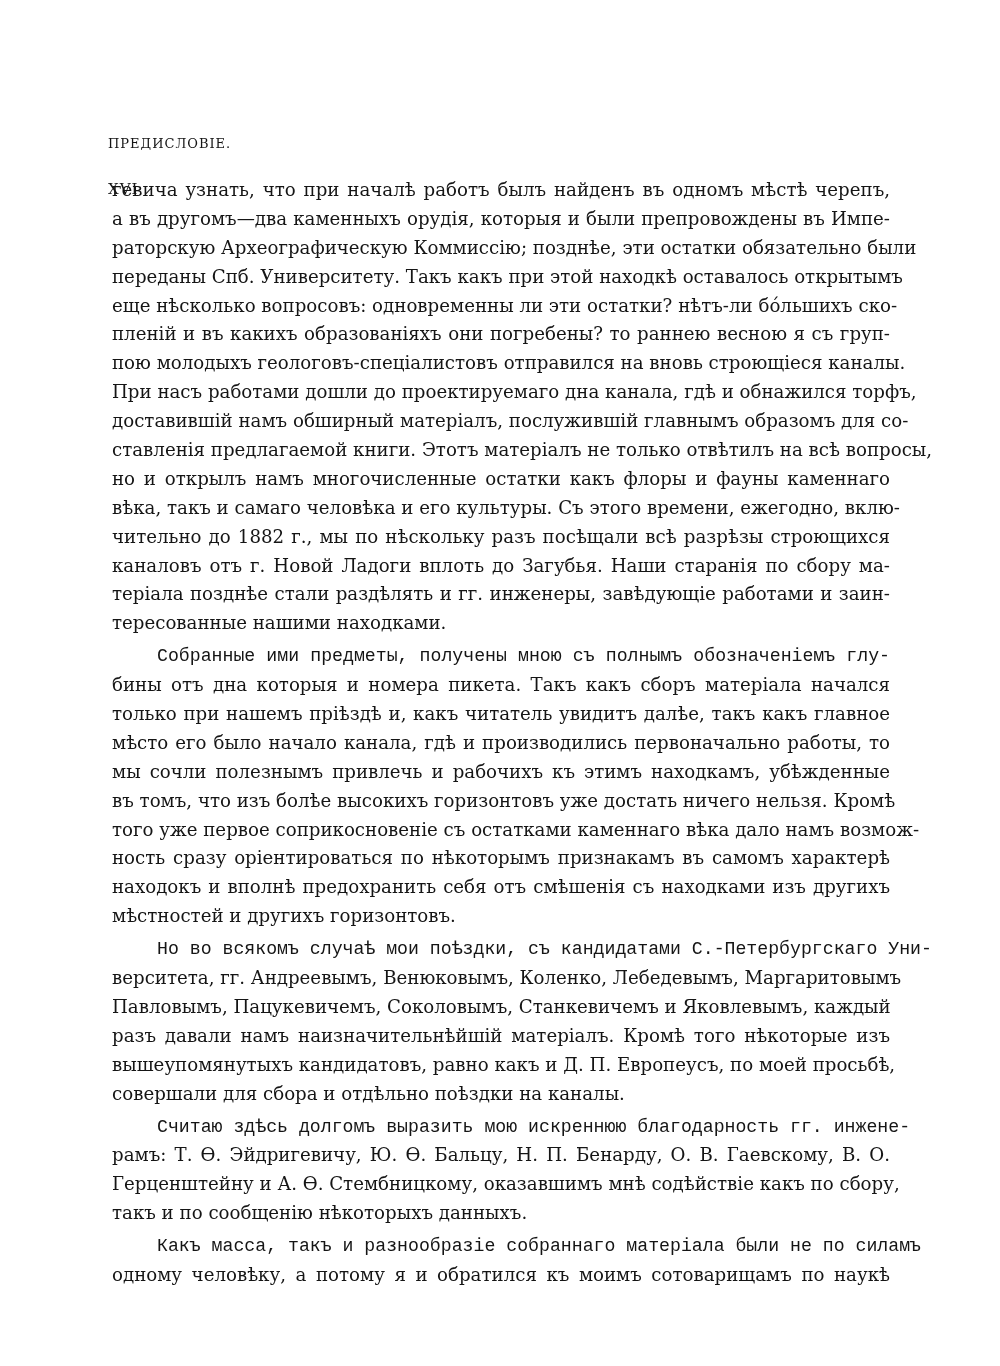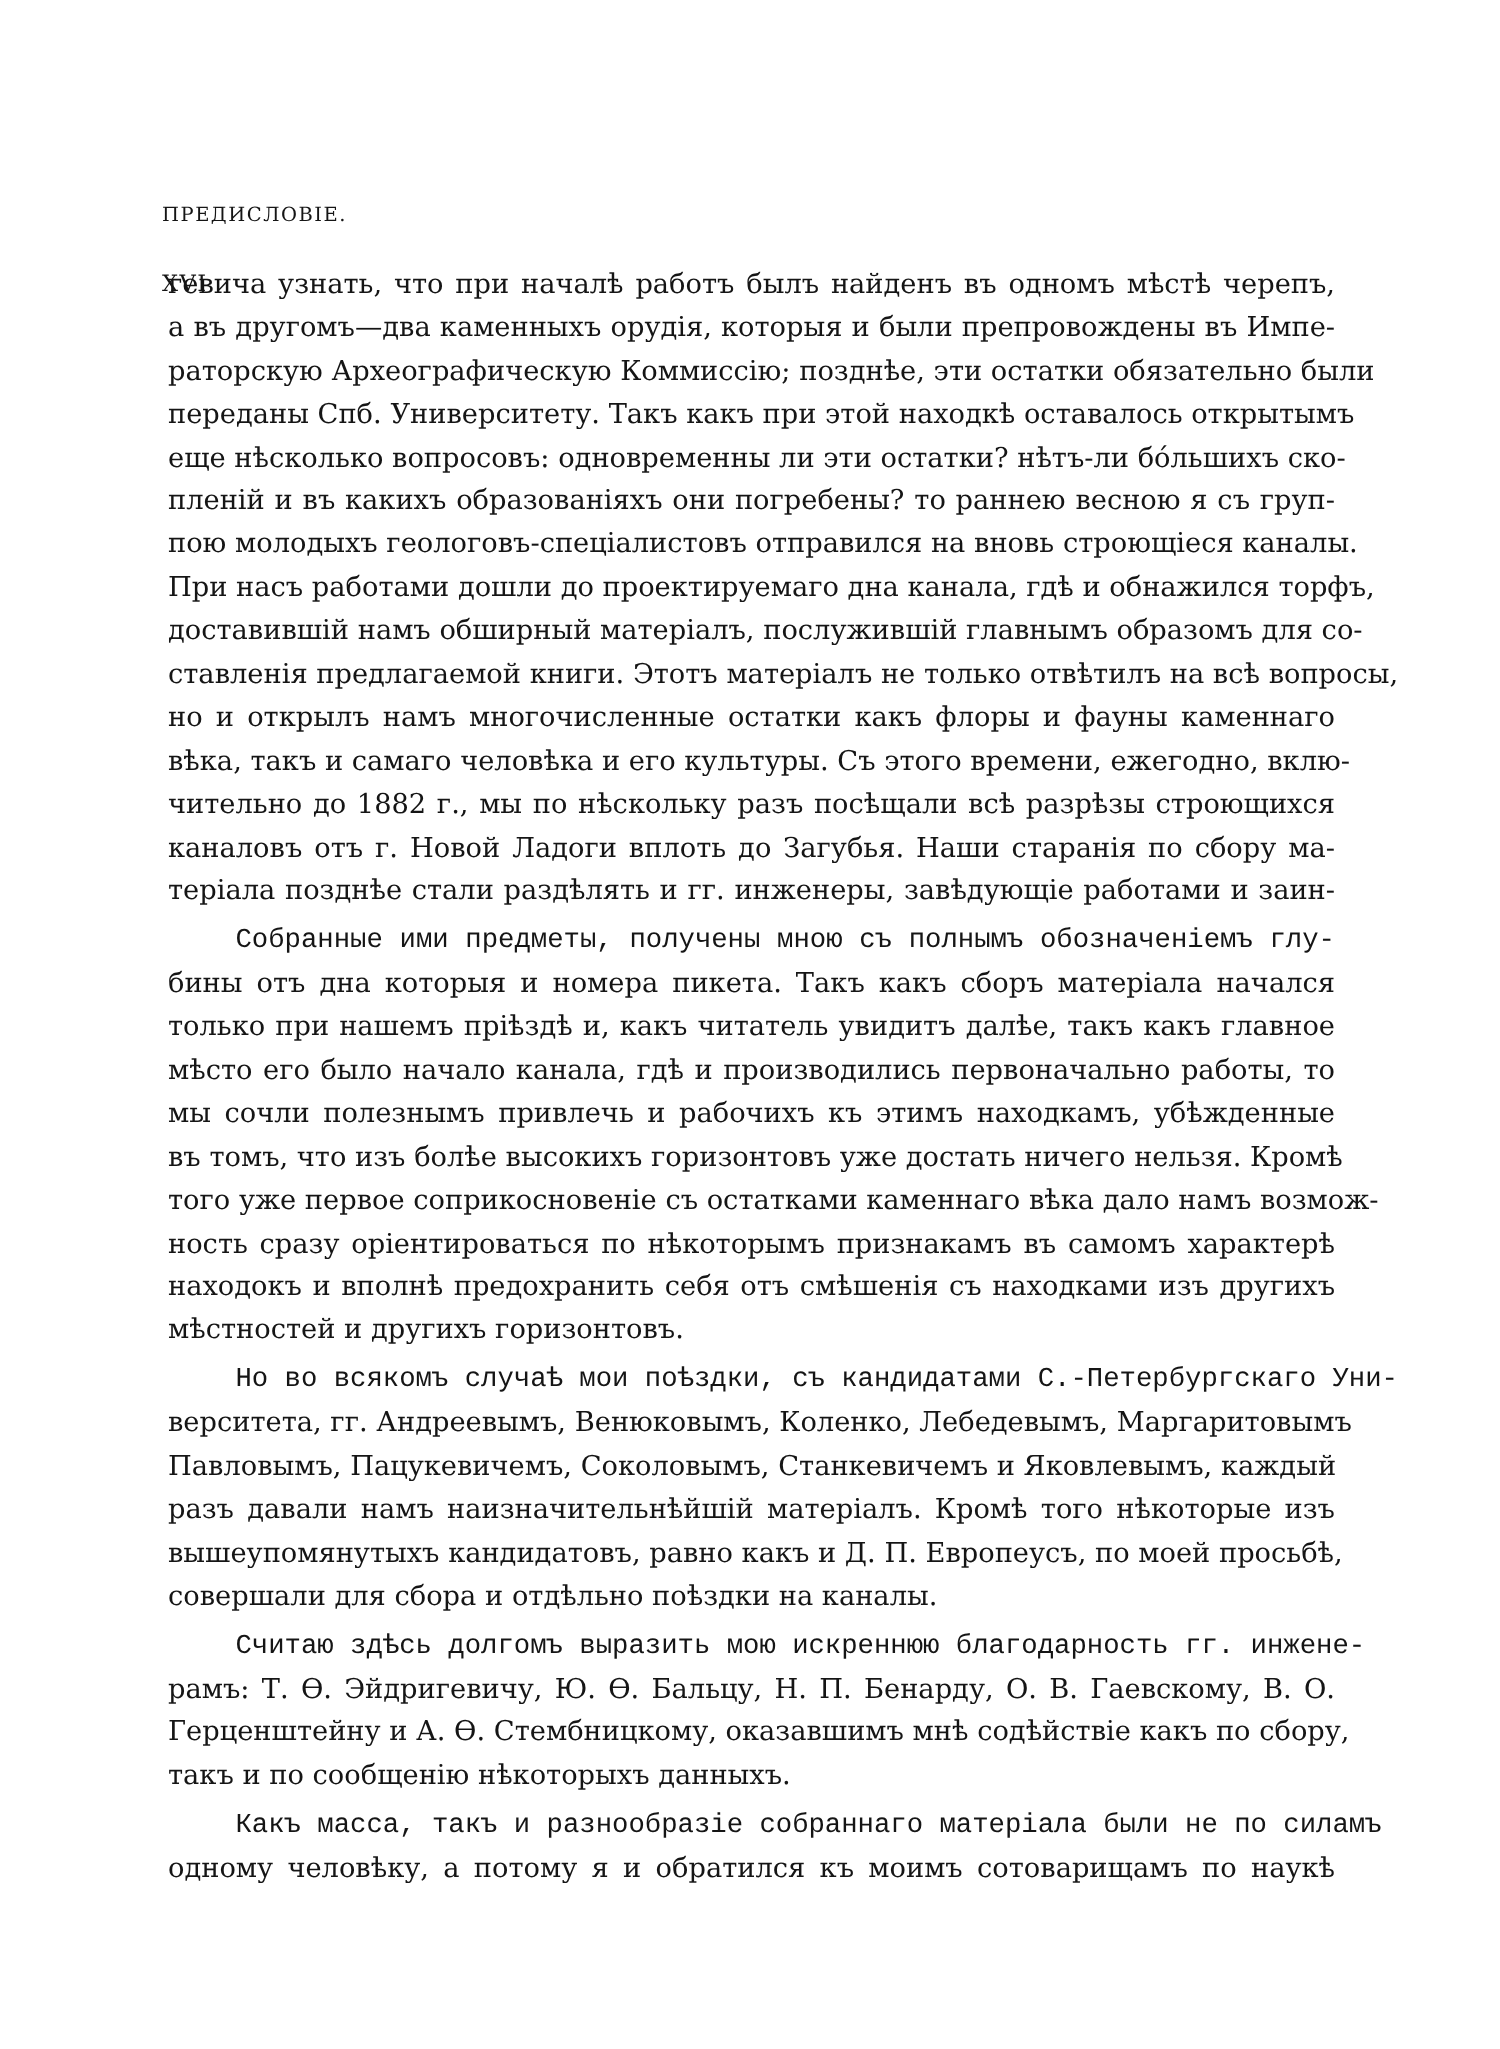--- a/index.html
+++ b/index.html
@@ -85,20 +85,21 @@
       <span class="line">пленій и въ какихъ образованіяхъ они погребены? то раннею весною я съ груп-</span>
       <span class="line">пою молодыхъ геологовъ-спеціалистовъ отправился на вновь строющіеся каналы.</span>
       <span class="line">При насъ работами дошли до проектируемаго дна канала, гдѣ и обнажился торфъ,</span>
       <span class="line">доставившій намъ обширный матеріалъ, послужившій главнымъ образомъ для со-</span>
       <span class="line">ставленія предлагаемой книги. Этотъ матеріалъ не только отвѣтилъ на всѣ вопросы,</span>
       <span class="line">но и открылъ намъ многочисленные остатки какъ флоры и фауны каменнаго</span>
       <span class="line">вѣка, такъ и самаго человѣка и его культуры. Съ этого времени, ежегодно, вклю-</span>
       <span class="line">чительно до 1882 г., мы по нѣскольку разъ посѣщали всѣ разрѣзы строющихся</span>
       <span class="line">каналовъ отъ г. Новой Ладоги вплоть до Загубья. Наши старанія по сбору ма-</span>
       <span class="line">теріала позднѣе стали раздѣлять и гг. инженеры, завѣдующіе работами и заин-</span>
+      <span class="line last">тересованные нашими находками.</span>
     </p>
 
     <p class="para">
       <span class="line indent">Собранные ими предметы, получены мною съ полнымъ обозначеніемъ глу-</span>
       <span class="line">бины отъ дна которыя и номера пикета. Такъ какъ сборъ матеріала начался</span>
       <span class="line">только при нашемъ пріѣздѣ и, какъ читатель увидитъ далѣе, такъ какъ главное</span>
       <span class="line">мѣсто его было начало канала, гдѣ и производились первоначально работы, то</span>
       <span class="line">мы сочли полезнымъ привлечь и рабочихъ къ этимъ находкамъ, убѣжденные</span>
       <span class="line">въ томъ, что изъ болѣе высокихъ горизонтовъ уже достать ничего нельзя. Кромѣ</span>
       <span class="line">того уже первое соприкосновеніе съ остатками каменнаго вѣка дало намъ возмож-</span>

